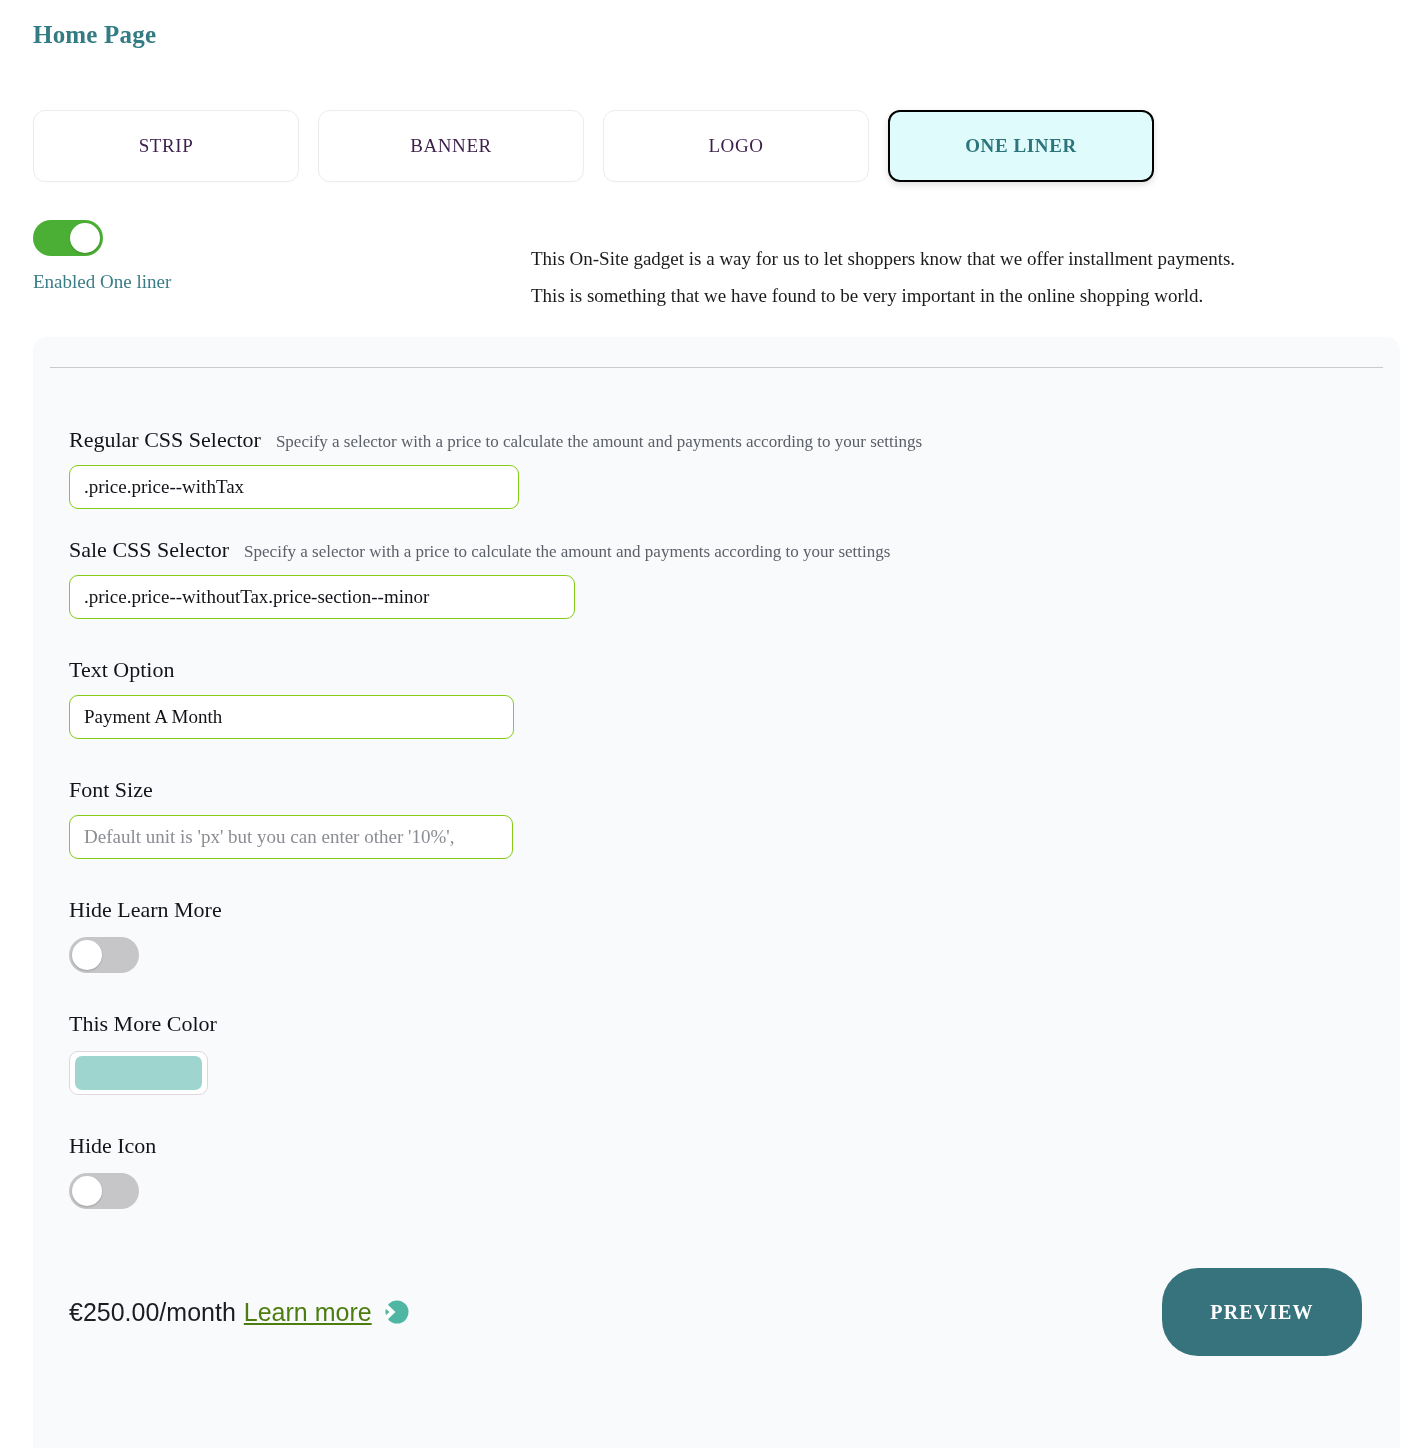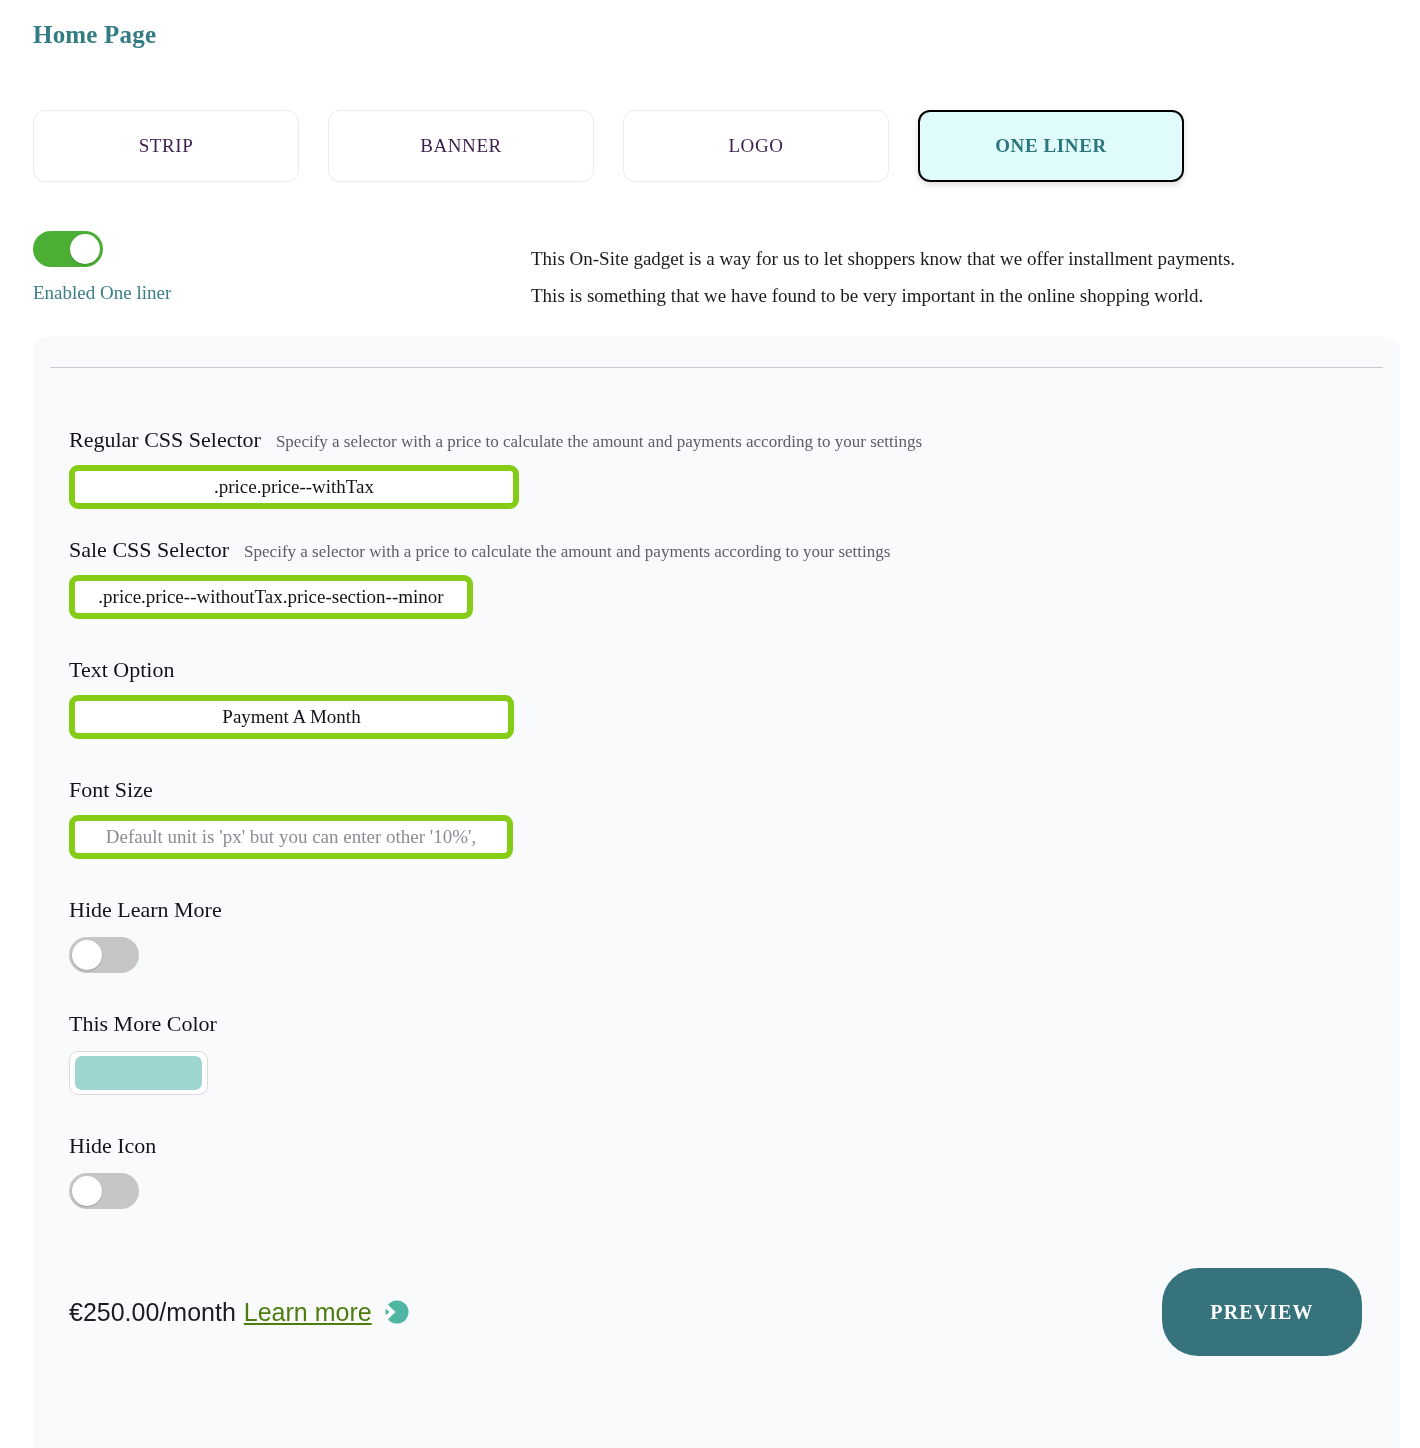--- a/index.html
+++ b/index.html
@@ -30,21 +30,21 @@
     letter-spacing: 0.2px;
     line-height: 1.2;
   }
 
   
   .tabs {
     position: absolute;
     left: 33px;
     top: 110px;
     display: flex;
-    gap: 29px;
+    gap: 19px;
   }
   .tab {
     width: 266px;
     height: 72px;
     border-radius: 12px;
     background: #ffffff;
     border: 1px solid #ececee;
     display: flex;
     align-items: center;
     justify-content: center;
@@ -59,21 +59,21 @@
     border: 2px solid #000000;
     color: #2c757c;
     font-weight: bold;
     box-shadow: 0 3px 7px rgba(0,0,0,0.13);
   }
 
   
   .enable-block {
     position: absolute;
     left: 33px;
-    top: 231px;
+    top: 220px;
   }
   .toggle {
     width: 70px;
     height: 36px;
     border-radius: 18px;
     position: relative;
     display: block;
   }
   .toggle.on { background: #4caf35; }
   .toggle.off { background: #c6c6c8; }
@@ -141,29 +141,28 @@
     text-align: right;
   }
   .field-hint {
     font-size: 17px;
     color: #5c5f68;
   }
   .text-input {
     display: block;
     margin-top: 12px;
     height: 44px;
-    border: 6px solid #84cc16;
+    border: 1px solid #84cc16;
     border-radius: 9px;
     background: #ffffff;
     font-family: "Liberation Serif", serif;
     font-size: 19px;
     color: #111318;
     padding: 0 14px;
     outline: none;
-    text-align: center;
   }
   .text-input::placeholder { color: #8b8d94; }
   .w450 { width: 450px; }
   .w445 { width: 445px; }
   .w444 { width: 444px; }
 
   .gap-a { height: 28px; }
   .gap-b { height: 38px; }
 
   .toggle-field-label {
@@ -282,21 +281,21 @@
         <input class="text-input w450" type="text" value=".price.price--withTax" style="">
       </div>
 
       <div class="gap-a"></div>
 
       <div class="field">
         <div class="field-head">
           <span class="field-label">Sale CSS Selector</span>
           <span class="field-hint">Specify a selector with a price to calculate the amount and payments according to your settings</span>
         </div>
-        <input class="text-input w446" style="width: 404px;" type="text" value=".price.price--withoutTax.price-section--minor">
+        <input class="text-input w446" style="width: 506px;" type="text" value=".price.price--withoutTax.price-section--minor">
       </div>
 
       <div class="gap-b"></div>
 
       <div class="field">
         <div class="field-head">
           <span class="field-label">Text Option</span>
         </div>
         <input class="text-input w445" type="text" value="Payment A Month" style="">
       </div>

